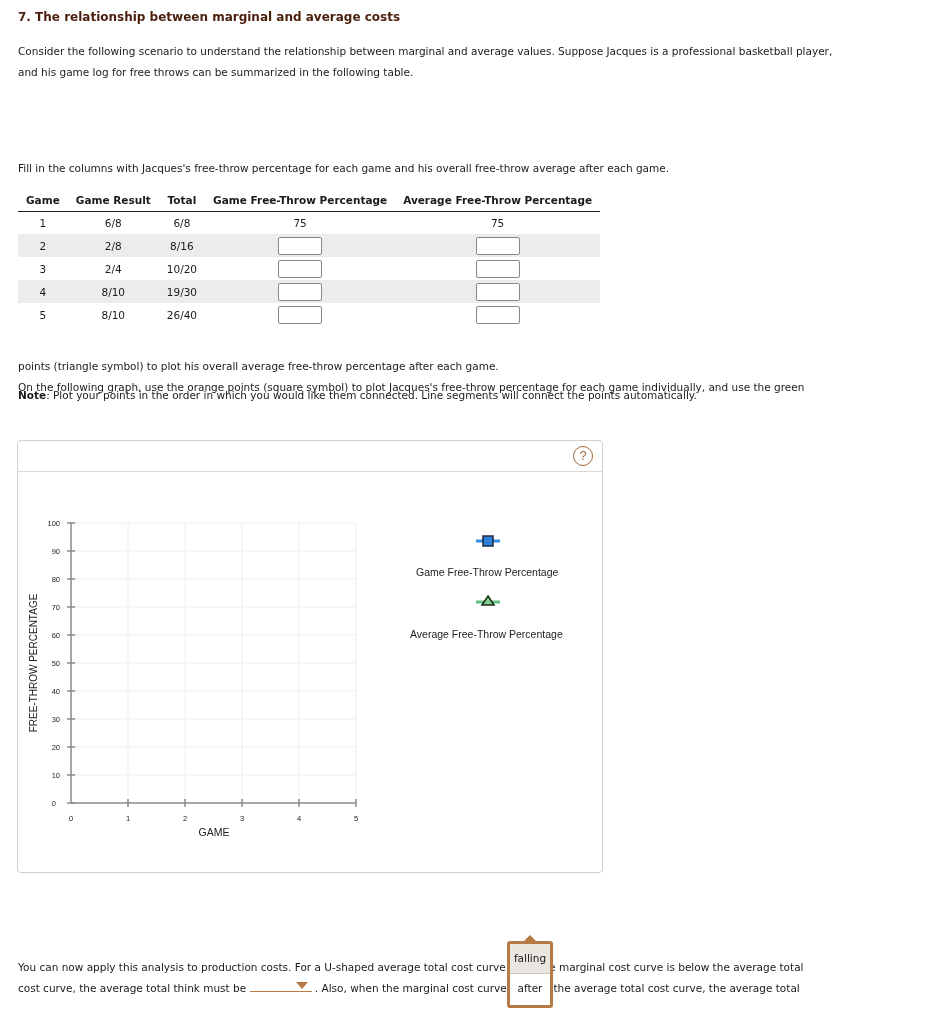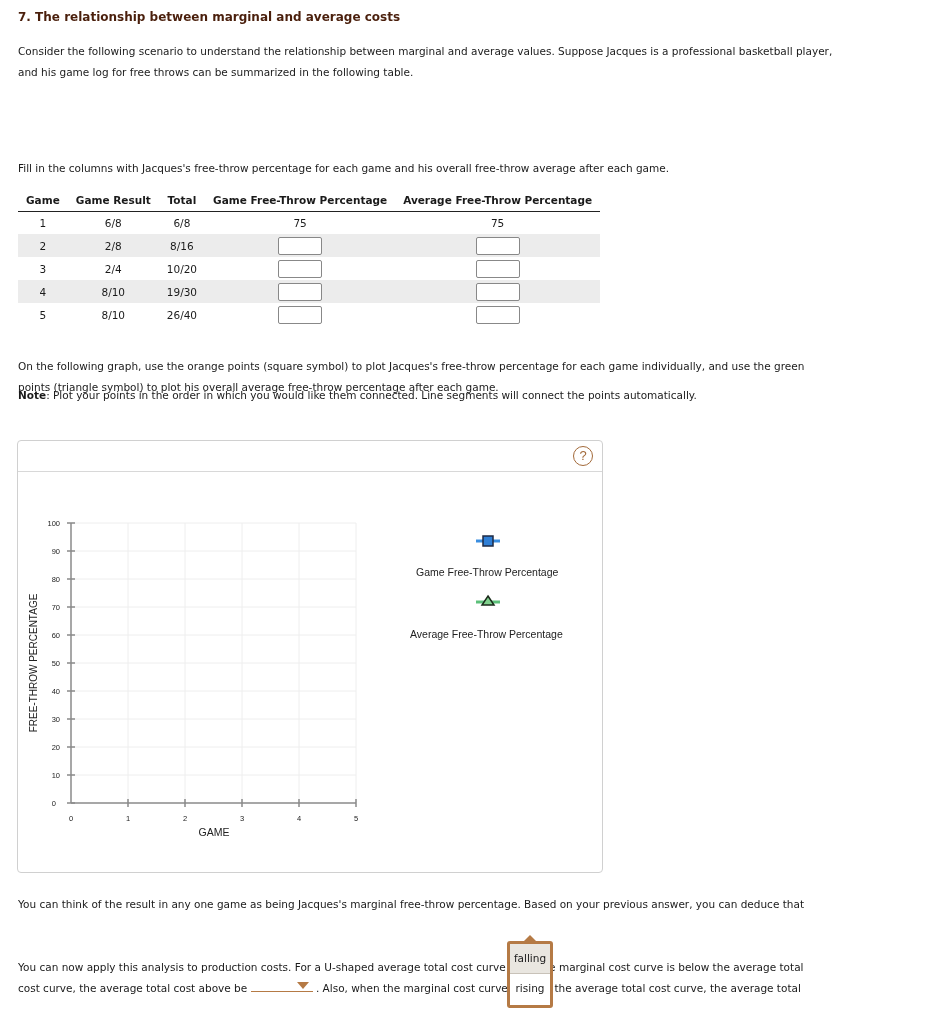--- a/index.html
+++ b/index.html
@@ -85,22 +85,22 @@
       <td>5</td>
       <td>8/10</td>
       <td>26/40</td>
       <td><input class="ft-input" value="" style=""></td>
       <td><input class="ft-input" value="" style=""></td>
     </tr>
   </tbody>
 </table>
 
 <div class="para italic" style="top:356px;">
+  <div>points (triangle symbol) to plot his overall average free-throw percentage after each game.</div>
   <div>On the following graph, use the orange points (square symbol) to plot Jacques's free-throw percentage for each game individually, and use the green</div>
-  <div>points (triangle symbol) to plot his overall average free-throw percentage after each game.</div>
 </div>
 <div class="para" style="top:385px;">
   <b>Note</b><span>: Plot your points in the order in which you would like them connected. Line segments will connect the points automatically.</span>
 </div>
 
 <div class="graph-panel">
   <div class="graph-topbar"></div>
   <div class="help-btn">?</div>
 
   <svg class="chart-svg" width="586" height="433">
@@ -180,35 +180,34 @@
       <line x1="458" y1="161" x2="482" y2="161" stroke="#5cc07a" stroke-width="3"></line>
       <polygon points="470,155 476,164 464,164" fill="#7fd08c" stroke="#1a2a1a" stroke-width="1.5"></polygon>
     </g>
   </svg>
 
   <div class="legend-item" style="left:398px; top:125px;">Game Free-Throw Percentage</div>
   <div class="legend-item" style="left:392px; top:187px;">Average Free-Throw Percentage</div>
 </div>
 
 <div class="para" style="top:894px;">
-  <div>You can think of the result in any one game as being Jacques's marginal free-throw percentage. Based on your previous answer, you can deduce that</div>
 </div>
 
 <div class="para" style="top:957px;">
   <div>
     <span>You can now apply this analysis to production costs. For a U-shaped average total cost curve</span>
     <span style="display:inline-block; width:26px;"></span>
     <span>the marginal cost curve is below the average total</span>
   </div>
   <div>
-    <span>cost curve, the average total cost above be</span>
+    <span>cost curve, the average total think must be</span>
     <span class="dd" style="width:62px;"><span class="caret"></span></span>
     <span>. Also, when the marginal cost curve</span>
     <span class="dd" style="width:40px; border-bottom-color:transparent;"></span>
     <span>the average total cost curve, the average total</span>
   </div>
 </div>
 
 <div class="popup-arrow"></div>
 <div class="popup">
   <div class="popup-opt hl">falling</div>
-  <div class="popup-opt">rising</div>
+  <div class="popup-opt">after</div>
 </div>
 
 </body></html>

